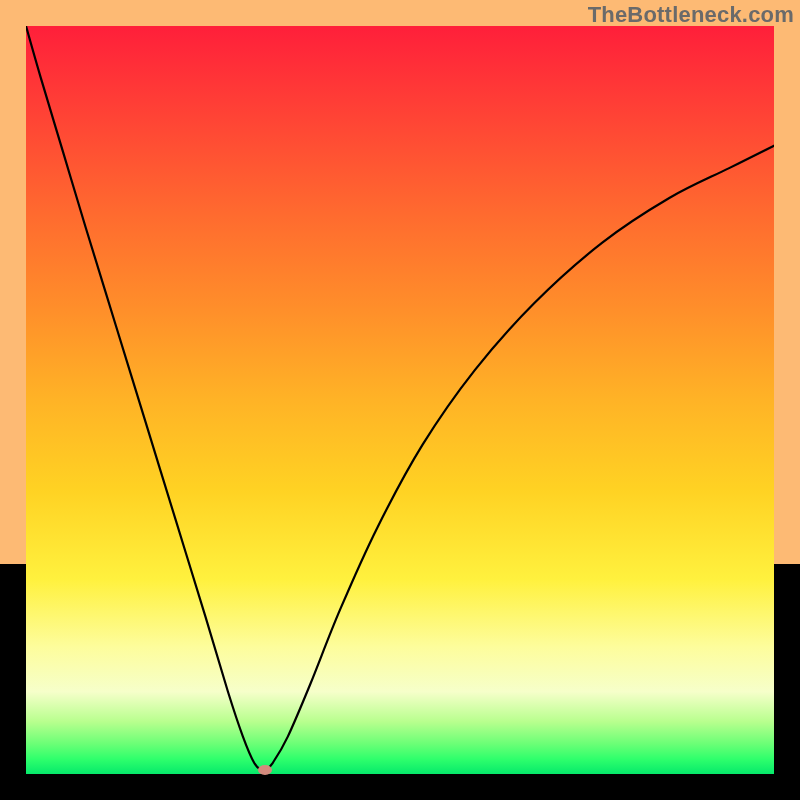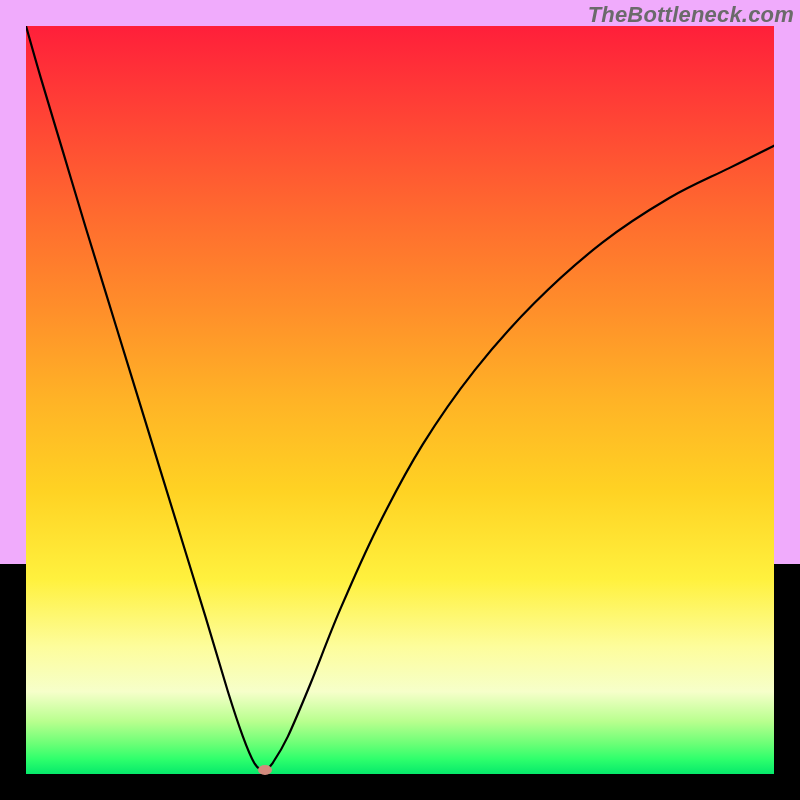--- a/index.html
+++ b/index.html
@@ -1,22 +1,21 @@
 <!DOCTYPE html>
 <html><head>
 <meta charset="utf-8">
 <style>
   * { margin: 0; padding: 0; box-sizing: border-box; }
   html, body { width: 800px; height: 800px; overflow: hidden; background: #000; }
   .frame {
     position: relative;
     width: 800px;
     height: 564px;
-    background: #f0abfc;
-    font-style: italic;
+    background: #fdba74;
   }
   .plot-area {
     position: absolute;
     left: 26px;
     top: 26px;
     width: 748px;
     height: 748px;
     
     background: linear-gradient(
       to bottom,

